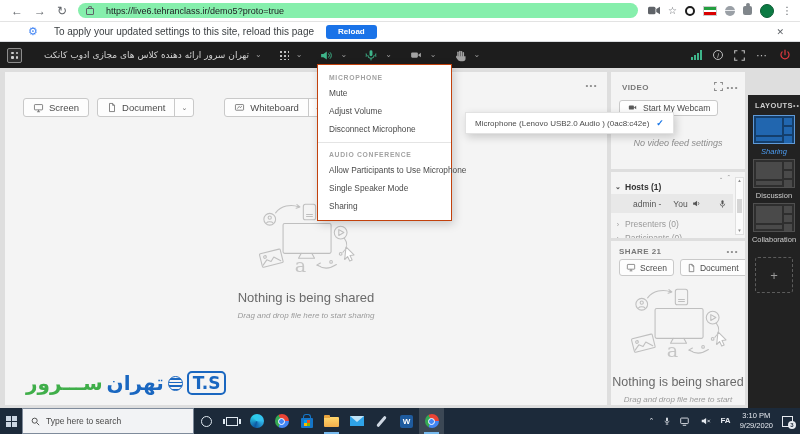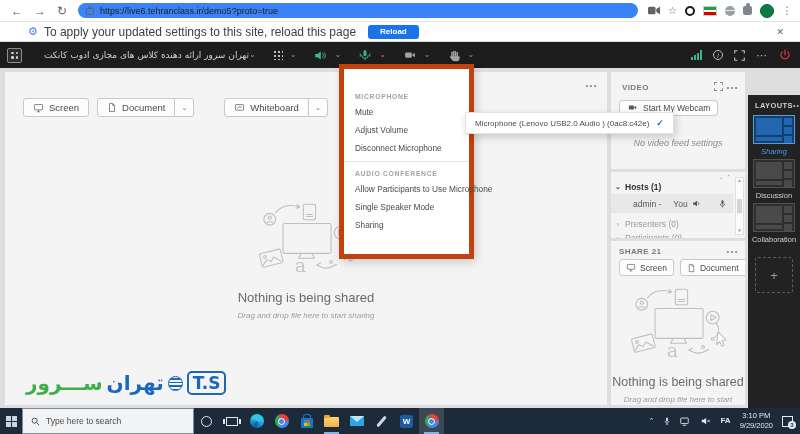--- a/index.html
+++ b/index.html
@@ -5,53 +5,53 @@
   html,body{margin:0;padding:0;background:#555;}
   #screen{position:relative;width:800px;height:434px;overflow:hidden;
     font-family:"Liberation Sans",sans-serif;background:#dedede;}
   .abs{position:absolute;}
   svg{display:block;}
 
   
   .browser{position:absolute;top:0;left:0;width:800px;height:22px;background:#fff;
     display:flex;align-items:center;border-bottom:1px solid #e4e4e4;box-sizing:border-box;}
   .navbtn{color:#5f6368;font-size:12px;line-height:1;margin-left:11px;cursor:default;}
-  .urlpill{margin-left:11px;width:560px;height:15px;background:#3b82f6;border-radius:8px;
-    display:flex;align-items:center;padding:0 8px;box-sizing:border-box;gap:6px;}
+  .urlpill{margin-left:11px;width:560px;height:15px;background:#86efac;border-radius:8px;
+    display:flex;align-items:center;padding:0 8px;box-sizing:border-box;gap:12px;}
   .lock{width:6px;height:5px;border:1px solid #5f6368;border-radius:1px;position:relative;margin-top:2px;}
   .lock:before{content:"";position:absolute;left:1px;top:-3px;width:2px;height:2px;
     border:1px solid #5f6368;border-bottom:none;border-radius:2px 2px 0 0;}
   .urltext{font-size:9px;color:#202124;white-space:nowrap;overflow:hidden;}
   .bricons{margin-left:auto;display:flex;align-items:center;gap:8px;padding-right:8px;}
   .bricon{font-size:10px;color:#5f6368;line-height:1;}
   .ext-ring{width:10px;height:10px;border:2.5px solid #1b1b1b;border-radius:50%;box-sizing:border-box;}
   .ext-flag{width:12px;height:8px;background:linear-gradient(#239f40 33%,#fff 33% 66%,#da0000 66%);border:0.5px solid #ccc;}
   .ext-globe{width:10px;height:10px;border-radius:50%;background:#9aa0a6;
     background-image:linear-gradient(transparent 45%,#e8eaed 45% 55%,transparent 55%);}
   .ext-puzzle{width:9px;height:9px;background:#80868b;border-radius:2px;position:relative;}
   .ext-puzzle:before{content:"";position:absolute;top:-3px;left:3px;width:4px;height:4px;background:#80868b;border-radius:50%;}
   .avatar{width:12px;height:12px;border-radius:50%;background:#0c7a43;border:1px solid #0a5c33;}
 
   
   .notif{position:absolute;top:22px;left:0;width:800px;height:20px;background:#fff;
     border-bottom:1px solid #dadce0;box-shadow:0 1px 2px rgba(0,0,0,.06);
     display:flex;align-items:center;box-sizing:border-box;}
   .gear{margin-left:28px;color:#4285f4;font-size:11px;line-height:1;}
-  .notifmsg{margin-left:6px;font-size:12px;color:#3c4043;}
+  .notifmsg{margin-left:16px;font-size:10px;color:#3c4043;}
   .reloadbtn{margin-left:12px;background:#1a73e8;color:#fff;font-size:8px;font-weight:bold;
     border-radius:3px;padding:3px 12px;line-height:1;}
   .notifclose{margin-left:auto;margin-right:16px;color:#5f6368;font-size:9px;}
 
   
   .atoolbar{position:absolute;top:42px;left:0;width:800px;height:26px;background:#1d1d1d;
     display:flex;align-items:center;}
   .appicon{margin-left:7px;width:15px;height:15px;background:#2d2d2d;border:1px solid #8d8d8d;
     border-radius:2px;display:grid;grid-template-columns:1fr 1fr;gap:2px;padding:3px;box-sizing:border-box;}
   .appicon span{background:#cfcfcf;border-radius:1px;}
-  .roomtitle{margin-left:22px;display:flex;align-items:center;}
+  .roomtitle{margin-left:22px;display:flex;align-items:center;gap:6px;}
   .roomtitle .txt{font-family:"DejaVu Sans",sans-serif;direction:rtl;font-size:9px;color:#d2d2d2;}
   .tchev{font-size:8px;color:#9a9a9a;line-height:1;}
   .tgroup{display:flex;align-items:center;gap:7px;margin-left:17px;}
   .grid9{width:10px;height:10px;background-image:radial-gradient(circle,#bdbdbd 1px,transparent 1.3px);
     background-size:4px 4px;background-position:0 0;}
   .tright{margin-left:auto;display:flex;align-items:center;gap:11px;padding-right:9px;}
   .sig{display:flex;align-items:flex-end;gap:1px;height:10px;}
   .sig span{width:2px;background:#3eb48a;}
   .info{width:10px;height:10px;border-radius:50%;border:1px solid #bdbdbd;color:#bdbdbd;
     font-size:7px;display:flex;align-items:center;justify-content:center;box-sizing:border-box;font-style:italic;}
@@ -104,22 +104,22 @@
   .lt .b2{right:2px;top:11px;width:8px;height:7px;}
   .lt .b3{right:2px;top:20px;width:8px;height:7px;}
   .lt.sel{background:#143e6b;border-color:#5e9ad9;}
   .lt.sel div{background:#2166af;}
   .lay-lb{text-align:center;font-size:7.5px;color:#cfcfcf;margin-top:3px;}
   .lay-lb.sel{color:#4b9bf0;font-style:italic;}
   .plusbox{width:36px;height:34px;border:1.5px dashed #5c5c5c;border-radius:3px;margin:13px auto 0;
     display:flex;align-items:center;justify-content:center;color:#9a9a9a;font-size:13px;}
 
   
-  .menu{position:absolute;left:339px;top:64px;width:135px;background:#fff;border:5px solid #c2410c;
-    box-shadow:2px 3px 9px rgba(0,0,0,.18);padding:20px 0;z-index:60;box-sizing:border-box;}
+  .menu{position:absolute;left:317px;top:64px;width:135px;background:#fff;border:1px solid #c2410c;
+    box-shadow:2px 3px 9px rgba(0,0,0,.18);padding:5px 0;z-index:60;box-sizing:border-box;}
   .m-sec{font-size:6.8px;font-weight:bold;color:#a2a2a2;letter-spacing:.7px;padding:4px 11px 3px;}
   .m-item{font-size:8.3px;color:#4b4b4b;padding:4px 11px;display:flex;align-items:center;
     justify-content:space-between;white-space:nowrap;}
   .m-item .sub{color:#777;font-size:8px;}
   .m-div{height:1px;background:#e4e4e4;margin:4px 0;}
   .submenu{position:absolute;left:465px;top:112px;height:22px;background:#fff;border:1px solid #e2e2e2;
     box-shadow:2px 3px 9px rgba(0,0,0,.18);display:flex;align-items:center;gap:7px;
     padding:0 9px;z-index:61;box-sizing:border-box;}
   .submenu .dev{font-size:8px;color:#4b4b4b;white-space:nowrap;}
   .submenu .chk{color:#1473e6;font-size:9px;font-weight:bold;}

